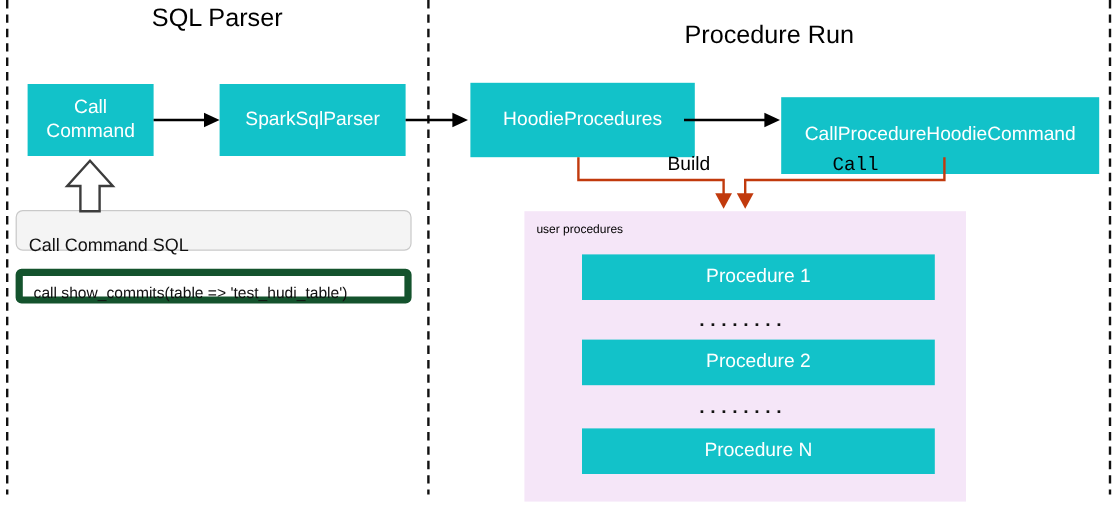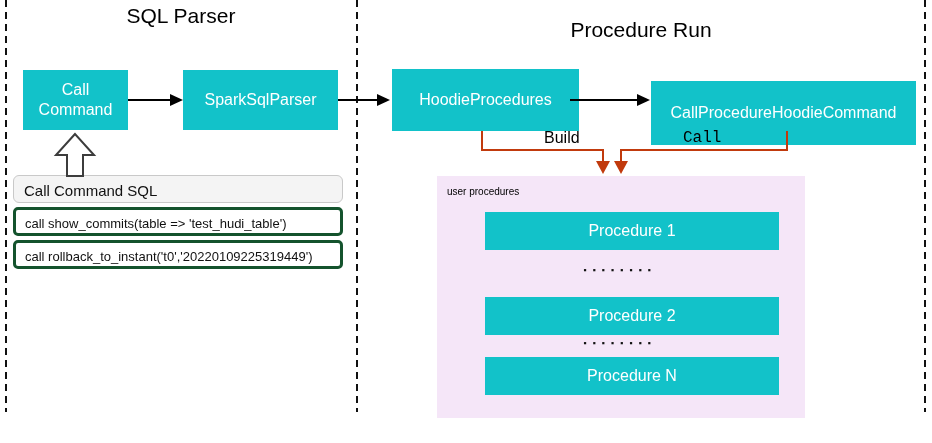--- a/index.html
+++ b/index.html
@@ -12,36 +12,36 @@
   .title-sql{left:5px;width:352px;}
   .title-proc{left:357px;width:568px;margin-top:14px;}
 
   .node{position:absolute;background:#12C2C9;color:#fff;display:flex;align-items:center;
         justify-content:center;text-align:center;font-size:16px;font-weight:500;line-height:1.25;z-index:2;}
   .node-call-command{left:23px;top:70px;width:105px;height:60px;padding:0 6px;box-sizing:border-box;}
   .node-sparksql{left:183px;top:70px;width:155px;height:60px;}
   .node-hoodieproc{left:392px;top:69px;width:187px;height:62px;}
   .node-callproc{left:651px;top:81px;width:265px;height:64px;}
 
-  .edge-label{position:absolute;top:129px;height:20px;font-size:16px;color:#000;z-index:4;}
+  .edge-label{position:absolute;top:129px;height:20px;font-size:16px;color:#000;text-align:center;z-index:4;}
   .label-build{left:544px;width:60px;}
   .label-call{left:683px;width:60px;font-family:Liberation Mono, monospace;}
 
   .sqlbox{position:absolute;left:13px;top:175px;width:330px;z-index:2;}
   .sqlbox-header{box-sizing:border-box;height:28px;line-height:26px;background:#F4F4F4;
-                 border:1px solid #C9C9C9;border-radius:6px;padding:2px 10px;font-size:15px;color:#111;}
-  .sqlbox-row{box-sizing:border-box;height:29px;line-height:27px;background:#fff;border:3px solid #14532d;
-              border-radius:5px;margin-top:4px;padding:0 9px;font-size:13px;color:#111;white-space:nowrap;}
+                 border:1px solid #C9C9C9;border-radius:6px;padding:16px 10px;font-size:15px;color:#111;}
+  .sqlbox-row{box-sizing:border-box;height:29px;line-height:27px;background:#fff;border:6px solid #14532d;
+              border-radius:5px;margin-top:15px;padding:0 9px;font-size:13px;color:#111;white-space:nowrap;}
 
   .user-proc{position:absolute;left:437px;top:176px;width:368px;height:242px;background:#F5E6F8;z-index:1;}
   .user-proc-label{position:absolute;left:10px;top:10px;font-size:10px;color:#000000;}
   .proc-node{position:absolute;left:48px;width:294px;height:38px;background:#12C2C9;color:#fff;
              display:flex;align-items:center;justify-content:center;font-size:16px;font-weight:500;}
   .proc-1{top:36px;}
-  .proc-2{top:121px;}
+  .proc-2{top:107px;}
   .proc-n{top:181px;}
   .dots-row{position:absolute;left:48px;width:270px;text-align:center;color:#111;
             font-size:9px;font-weight:bold;letter-spacing:6px;line-height:10px;}
   .dots-1{top:89px;}
   .dots-2{top:162px;}
 </style>
 </head>
 <body>
 
 <div class="canvas">
@@ -85,21 +85,20 @@
 
   <div class="node node-hoodieproc">HoodieProcedures</div>
   <div class="node node-callproc">CallProcedureHoodieCommand</div>
 
   <div class="edge-label label-build">Build</div>
   <div class="edge-label label-call">Call</div>
 
   <div class="sqlbox">
     <div class="sqlbox-header">Call Command SQL</div>
     <div class="sqlbox-row">call show_commits(table =&gt; 'test_hudi_table')</div>
-    <div class="sqlbox-row">call rollback_to_instant('t0','20220109225319449')</div>
   </div>
 
   <div class="user-proc">
     <div class="user-proc-label">user procedures</div>
     <div class="proc-node proc-1">Procedure 1</div>
     <div class="dots-row dots-1">▪▪▪▪▪▪▪▪</div>
     <div class="proc-node proc-2">Procedure 2</div>
     <div class="dots-row dots-2">▪▪▪▪▪▪▪▪</div>
     <div class="proc-node proc-n">Procedure N</div>
   </div>

